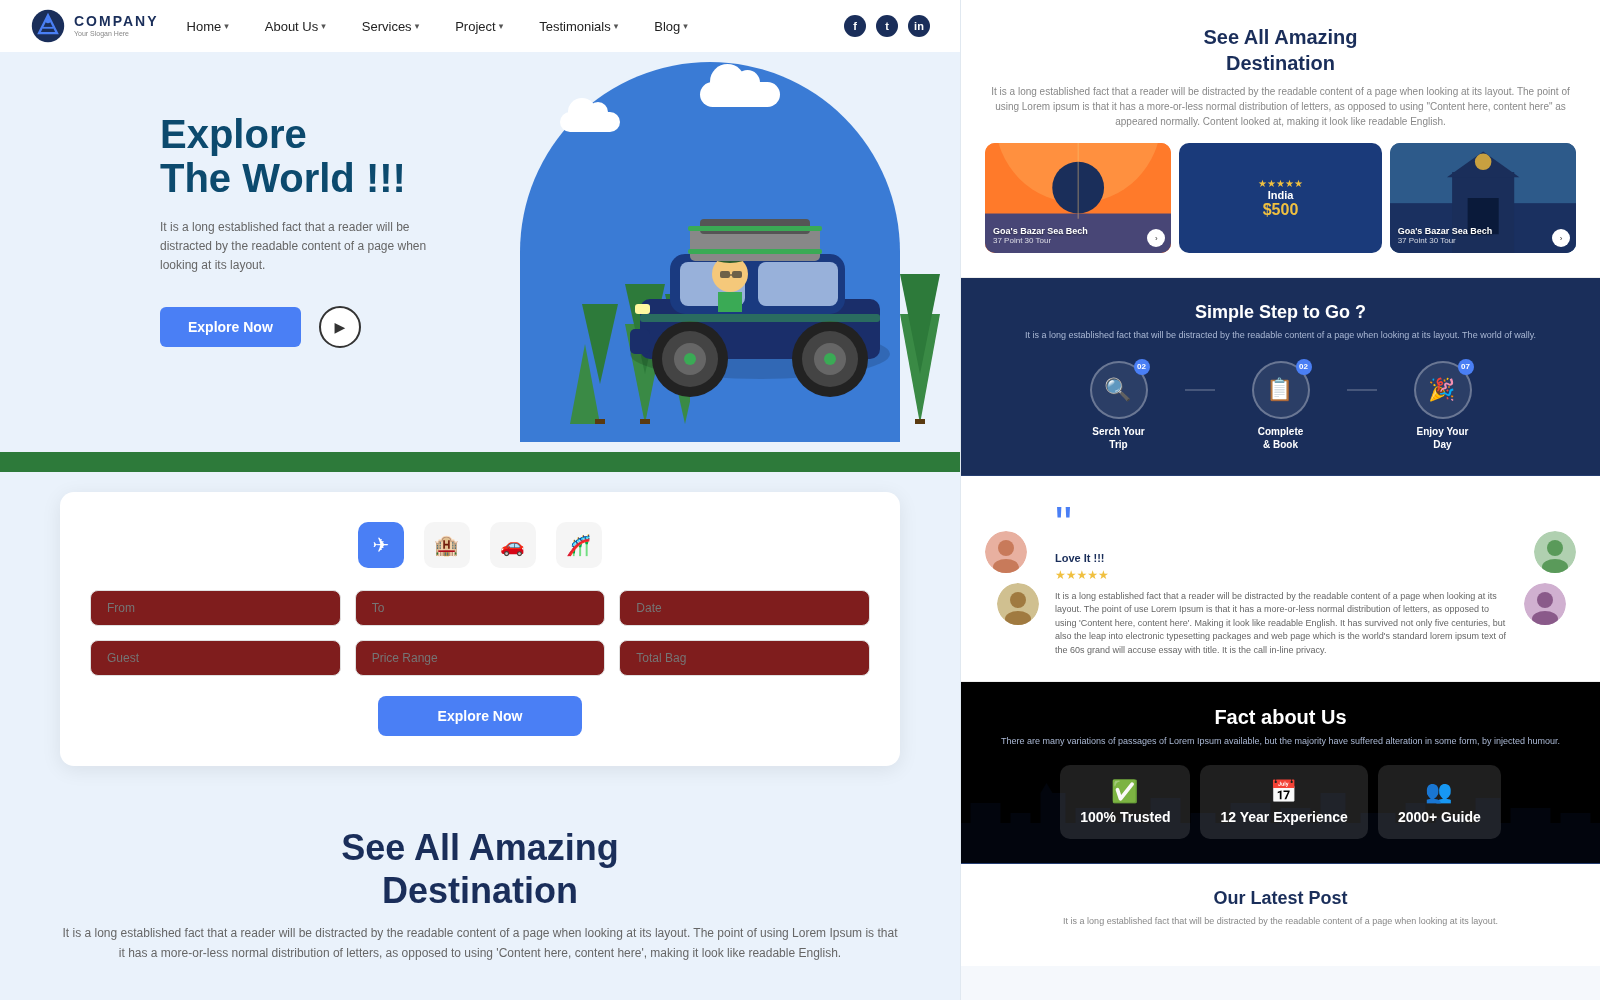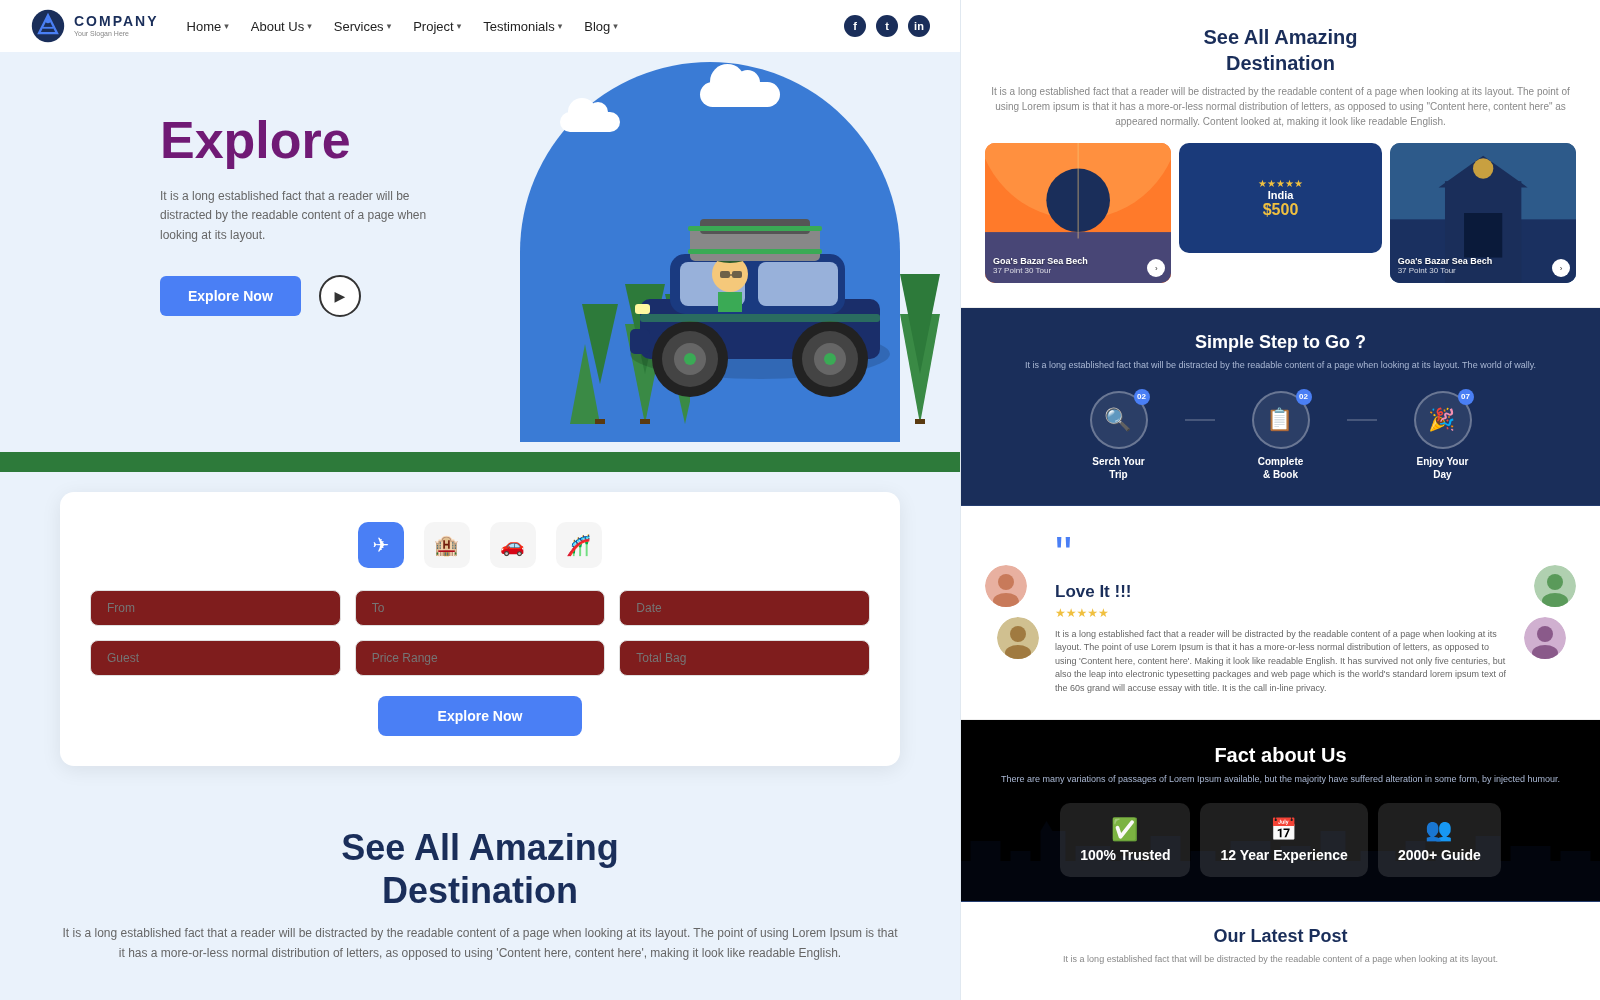--- a/index.html
+++ b/index.html
@@ -46,21 +46,21 @@
       color: #1a2e5a;
       letter-spacing: 2px;
     }
     .logo-tagline {
       font-size: 7px;
       color: #888;
     }
     .nav-links {
       display: flex;
       align-items: center;
-      gap: 22px;
+      gap: 36px;
       flex: 1;
     }
     .nav-item {
       font-size: 13px;
       color: #222;
       cursor: pointer;
       display: flex;
       align-items: center;
       gap: 3px;
       font-weight: 500;
@@ -91,23 +91,23 @@
       position: relative;
       min-height: 420px;
       overflow: hidden;
     }
     .hero-text {
       position: relative;
       z-index: 5;
       max-width: 380px;
     }
     .hero-title {
-      font-size: 52px;
+      font-size: 40px;
       font-weight: 900;
-      color: #701a75;
+      color: #0c4a6e;
       line-height: 1.1;
       margin-bottom: 18px;
     }
     .hero-desc {
       font-size: 12px;
       color: #666;
       line-height: 1.6;
       margin-bottom: 30px;
       max-width: 280px;
     }
@@ -295,21 +295,21 @@
     .dest-cards {
       display: flex;
       gap: 8px;
       margin-bottom: 4px;
     }
     .dest-card {
       flex: 1;
       border-radius: 10px;
       overflow: hidden;
       position: relative;
-      height: 140px;
+      height: 110px;
     }
     
     .india-card {
       background: #1a3a7a;
       padding: 8px;
       border-radius: 10px;
       display: flex;
       flex-direction: column;
       align-items: center;
       justify-content: center;
@@ -428,21 +428,21 @@
     .testimonials-center {
       flex: 1;
     }
     .quote-mark {
       font-size: 48px;
       color: #4a7ff5;
       line-height: 1;
       margin-bottom: 4px;
     }
     .love-it {
-      font-size: 17px;
+      font-size: 11px;
       font-weight: 700;
       color: #1a2e5a;
       margin-bottom: 4px;
     }
     .stars {
       color: #f0c040;
       font-size: 12px;
       margin-bottom: 8px;
     }
     .review-text {
@@ -576,20 +576,21 @@
       <div class="social-icon">f</div>
       <div class="social-icon">t</div>
       <div class="social-icon">in</div>
     </div>
   </nav>
 
   <div class="hero">
     <div class="hero-text">
       <h1 class="hero-title">
         <span>Explore</span><br>
+        <span>The World !!!</span>
       </h1>
       <p class="hero-desc">It is a long established fact that a reader will be distracted by the readable content of a page when looking at its layout.</p>
       <div class="hero-buttons">
         <button class="btn-explore">Explore Now</button>
         <div class="btn-play">▶</div>
       </div>
     </div>
 
     <div class="hero-illustration">
 

